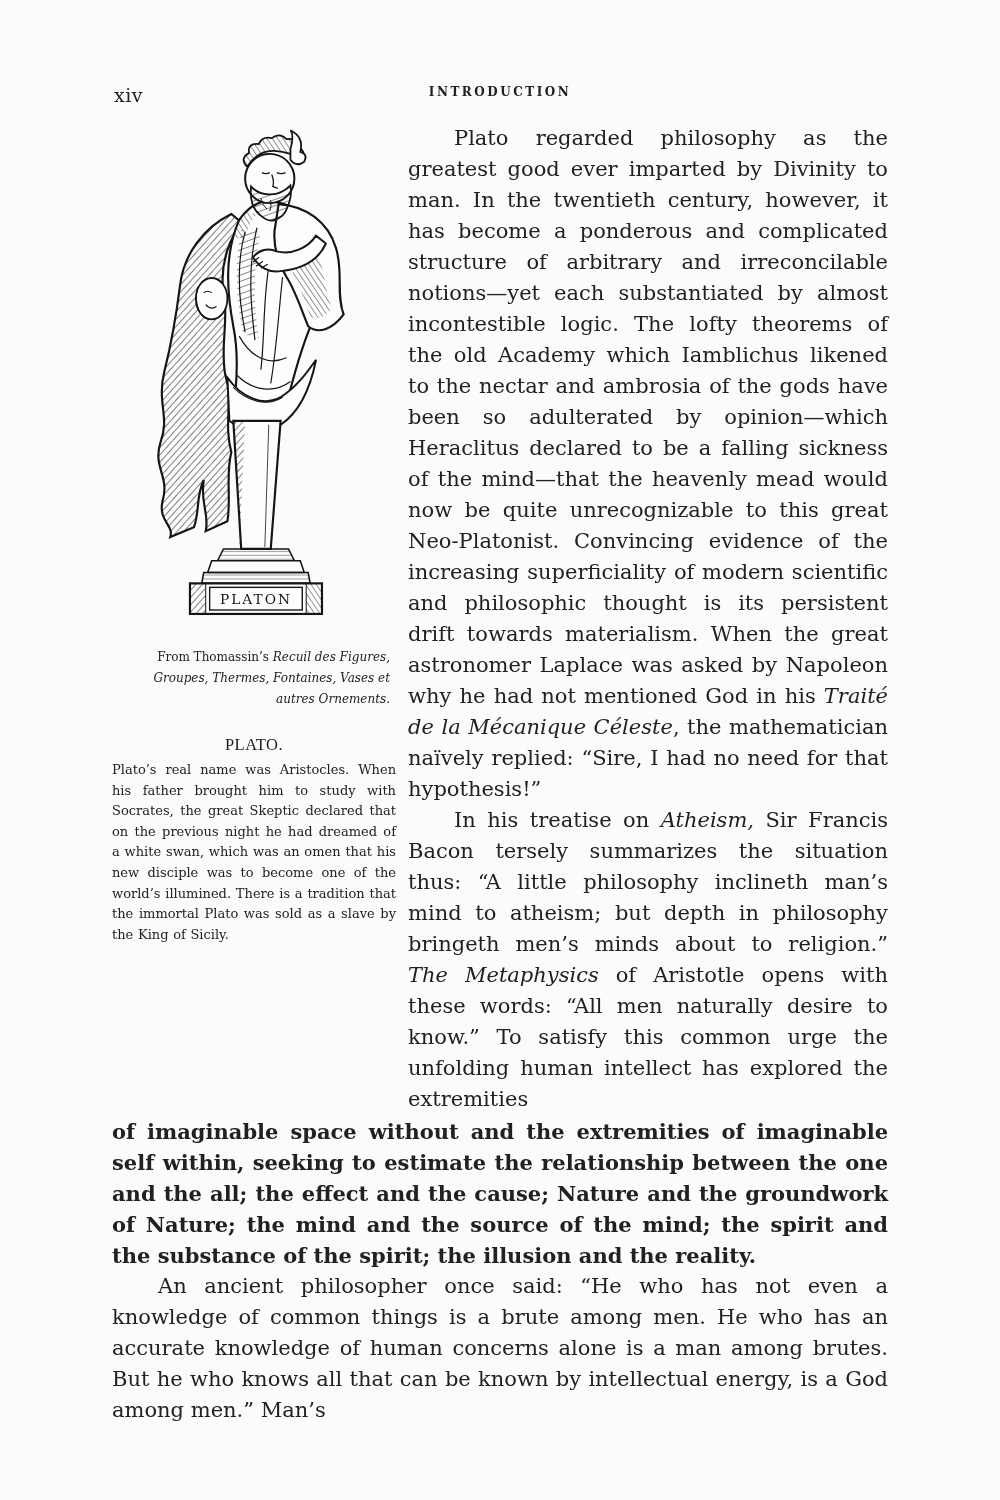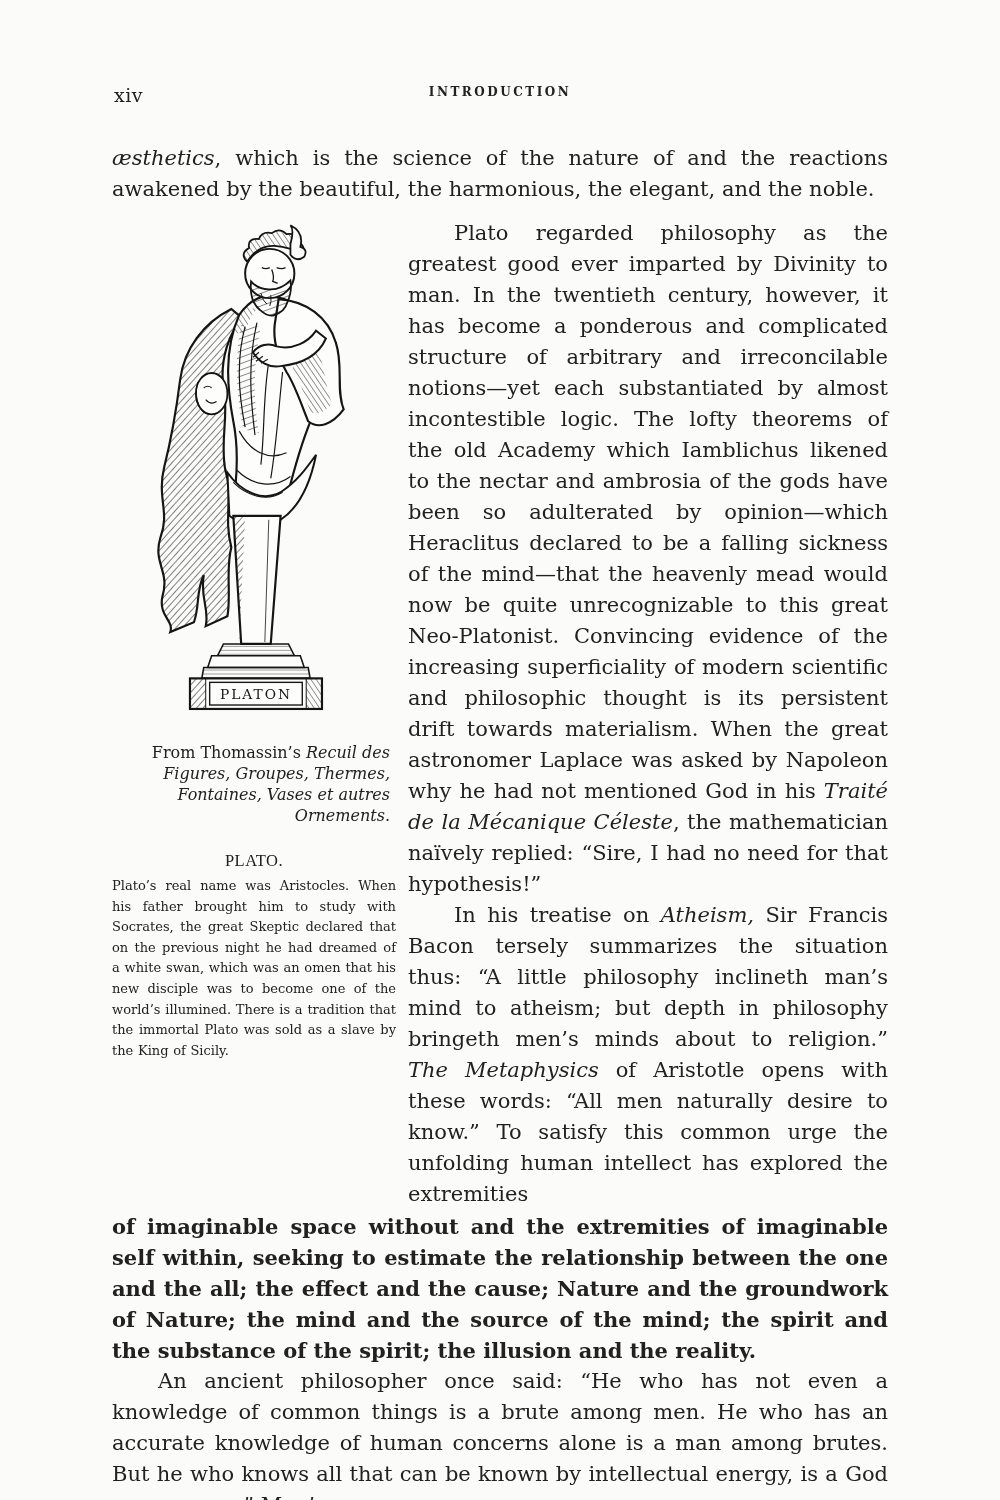--- a/index.html
+++ b/index.html
@@ -26,21 +26,21 @@
   }
   .lead{margin-top:33px;}
   .indent{text-indent:46px;}
   .it{font-style:italic;}
   .cols{display:flex;margin-top:13px;align-items:flex-start;}
   .fig-col{flex:0 0 284px;width:284px;}
   .text-col{flex:1 1 auto;margin-left:12px;word-spacing:.05em;}
   .engraving{margin:6px auto 0 auto;width:266px;}
   .engraving svg{display:block;}
   .caption{
-    font-size:16px;line-height:21px;text-align:right;
+    font-size:12px;line-height:21px;text-align:right;
     width:248px;margin:20px 6px 0 auto;
   }
   .fig-title{
     text-align:center;font-size:16.5px;letter-spacing:.5px;
     margin:25px 0 5px 0;
     font-family:Liberation Serif, serif;
   }
   .fig-note{
     font-size:13px;line-height:20.6px;text-align:justify;margin:0;
     word-spacing:.04em;
@@ -50,21 +50,20 @@
 </head>
 <body>
 
 <div class="page">
 
   <div class="pg-header">
     <span class="pg-num">xiv</span>
     <span class="run-title">INTRODUCTION</span>
   </div>
 
-  <p class="para lead"><span class="it">æsthetics</span><span>, which is the science of the nature of and the reactions awakened by the beautiful, the harmonious, the elegant, and the noble.</span></p>
 
   <div class="cols">
 
     <aside class="fig-col">
       <div class="engraving">
         <svg viewBox="0 0 270 505" width="266" height="498">
           <defs>
             <pattern id="h1" width="5" height="5" patternUnits="userSpaceOnUse" patternTransform="rotate(42)">
               <line x1="0" y1="0" x2="0" y2="5" stroke="#171717" stroke-width="1.1"></line>
             </pattern>

